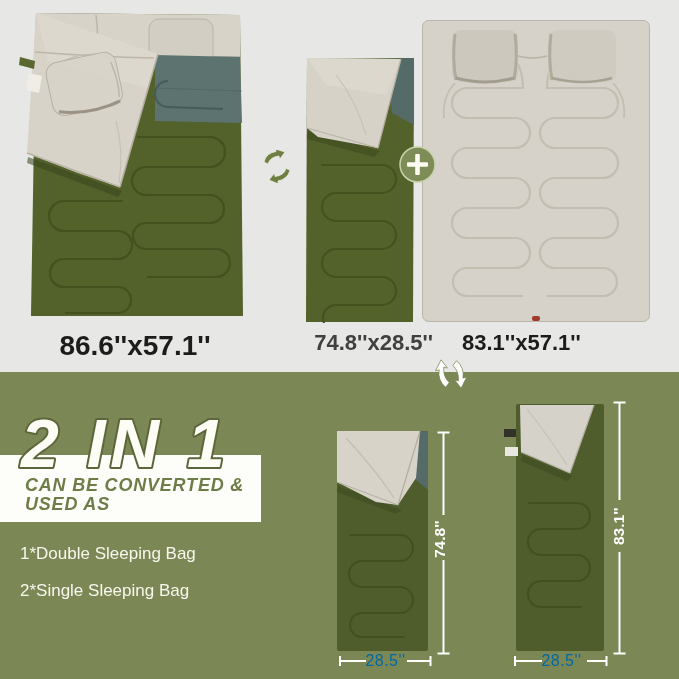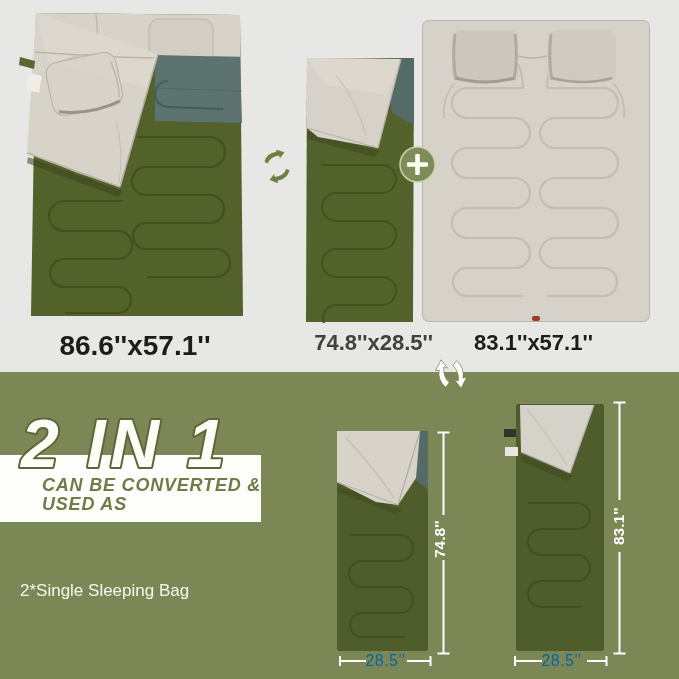--- a/index.html
+++ b/index.html
@@ -105,35 +105,36 @@
 <path d="M93,14 q3,24 -1,46" stroke="#b1ab9e" stroke-width="3" fill="none"></path>
 <path d="M34,58 q30,8 58,0" stroke="#a39d90" stroke-width="3" fill="none"></path>
 
 <rect x="126" y="10" width="68" height="52" rx="9" fill="#d0cbc0"></rect>
 <path d="M129,14 q-3,24 1,46" stroke="#b1ab9e" stroke-width="3" fill="none"></path>
 <path d="M130,58 q32,8 60,0" stroke="#a8a295" stroke-width="2.5" fill="none"></path>
 
 <rect x="110" y="296" width="8" height="5" rx="2" fill="#a03a2a"></rect>
 </svg>
 
-<div class="abs" style="left:462px;top:330px;width:143px;text-align:center;font-size:22px;font-weight:bold;color:#1c1c1c;letter-spacing:0px">83.1''x57.1''</div>
+<div class="abs" style="left:462px;top:330px;width:143px;font-size:22px;font-weight:bold;color:#1c1c1c;letter-spacing:0px">83.1''x57.1''</div>
 
 <svg class="abs" style="left:433px;top:358px" width="38" height="32" viewBox="0 0 40 35">
 <path d="M13,32 Q4,24 6,13 L2,14 L8,2 L15,11 L11,10 Q10,20 17,27 Z" fill="#fff" stroke="#76814d" stroke-width="0.8"></path>
 <path d="M25,3 Q34,11 32,22 L36,21 L30,33 L23,24 L27,25 Q28,15 21,8 Z" fill="#fff" stroke="#76814d" stroke-width="0.8"></path>
 </svg>
 
 <div class="abs" style="left:0px;top:455px;width:261px;height:67px;background:#fdfdf9"></div>
 
-<div class="abs" style="left:42px;top:476px;font-size:18px;line-height:18.5px;font-weight:bold;font-style:italic;color:#6e7c48;letter-spacing:0.8px">CAN BE CONVERTED &amp;<br>USED AS</div>
+<div class="abs" style="left:25px;top:476px;font-size:18px;line-height:18.5px;font-weight:bold;font-style:italic;color:#6e7c48;letter-spacing:0.8px">CAN BE CONVERTED &amp;<br>USED AS</div>
 
 <svg class="abs" style="left:0px;top:400px" width="300" height="85" viewBox="0 0 300 85">
 <text x="21" y="67" font-family="Liberation Sans, sans-serif" font-size="68" font-weight="bold" font-style="italic" letter-spacing="4.5" fill="#fdfdf6" stroke="#5b673a" stroke-width="4" paint-order="stroke" stroke-linejoin="round">2 IN 1</text>
 </svg>
 
+<div class="abs" style="left:20px;top:544px;font-size:17px;color:#f7f7ee">1*Double Sleeping Bag</div>
 
 <div class="abs" style="left:20px;top:581px;font-size:17px;color:#f7f7ee">2*Single Sleeping Bag</div>
 
 
 <svg class="abs" style="left:336px;top:430px" width="94" height="222" viewBox="0 0 94 222">
 
 <rect x="1" y="1" width="91" height="220" rx="2" fill="#4f5c2b"></rect>
 
 <path d="M14,105 H64 a13,13 0 0 1 0,26 H26 a13,13 0 0 0 0,26 H64 a13,13 0 0 1 0,26 H26 a12,12 0 0 0 0,24 H68" stroke="#42501e" stroke-width="2" fill="none" stroke-linecap="round"></path>
 

